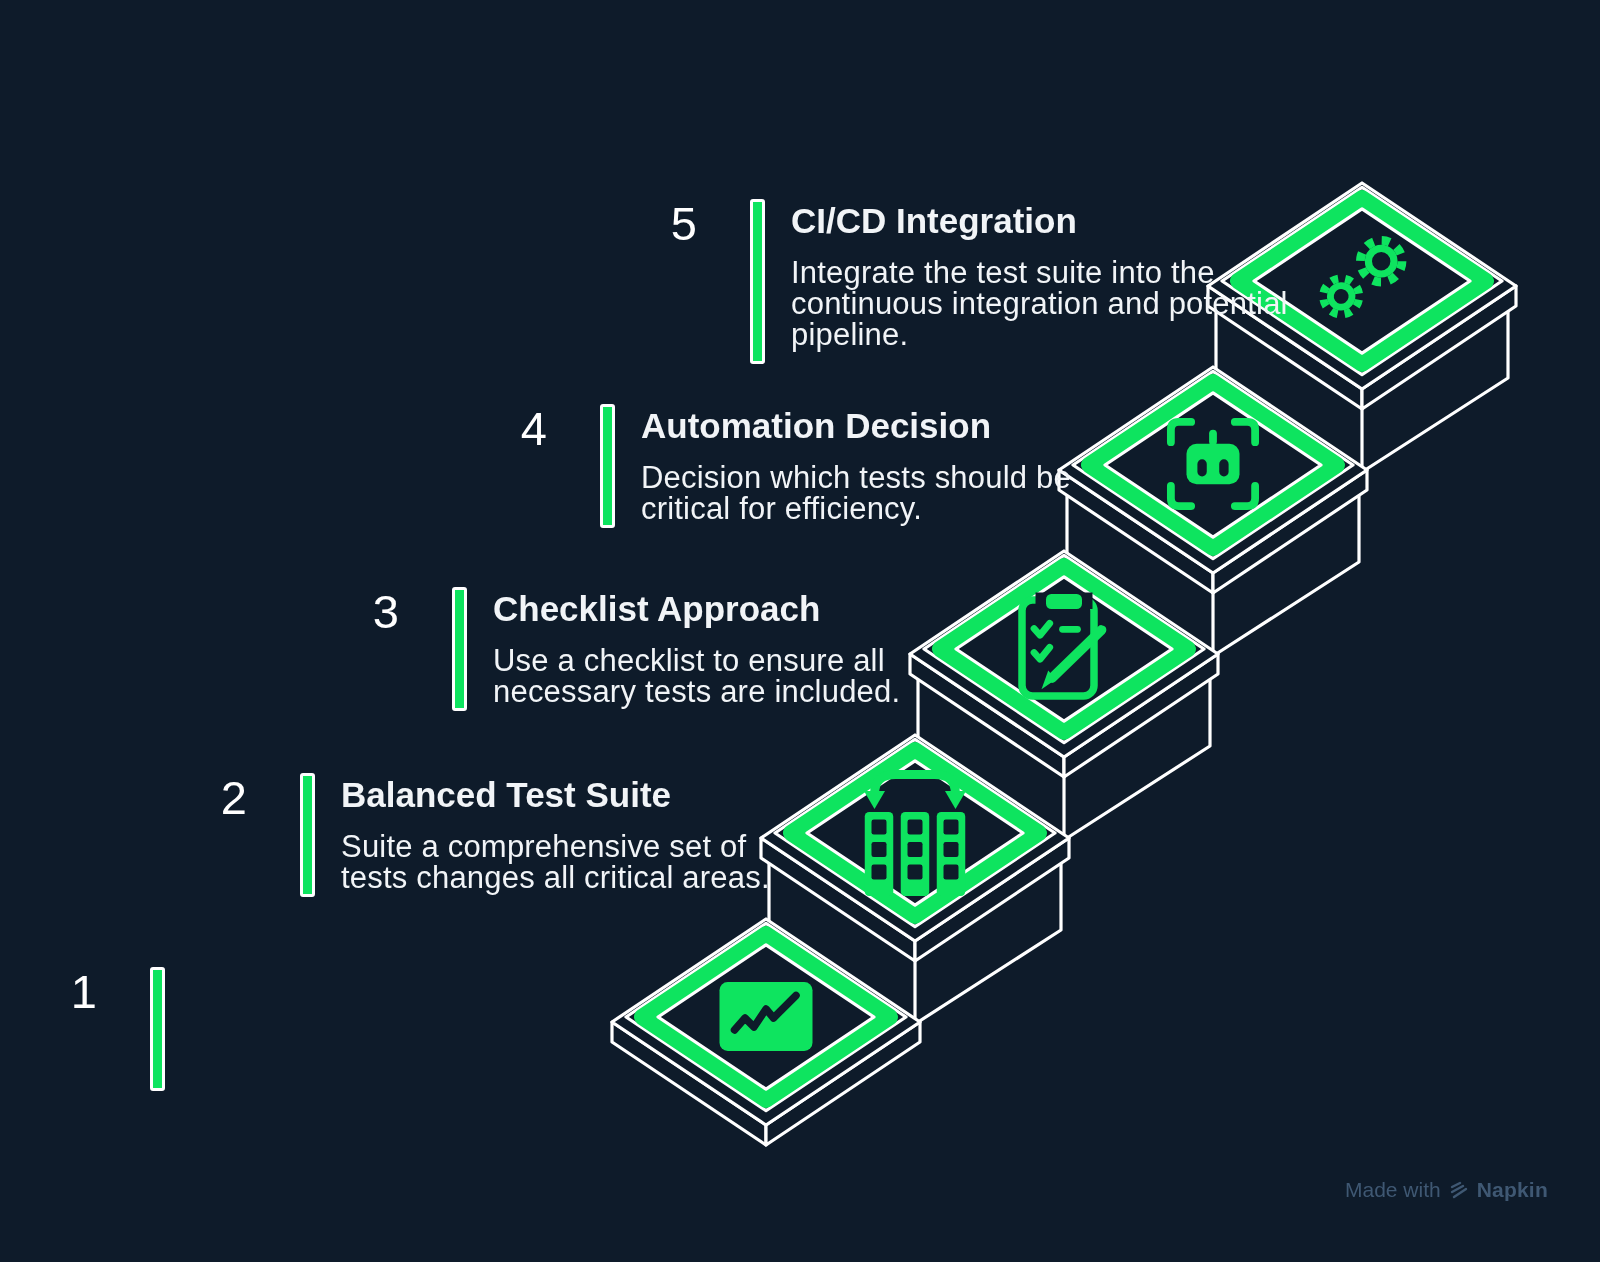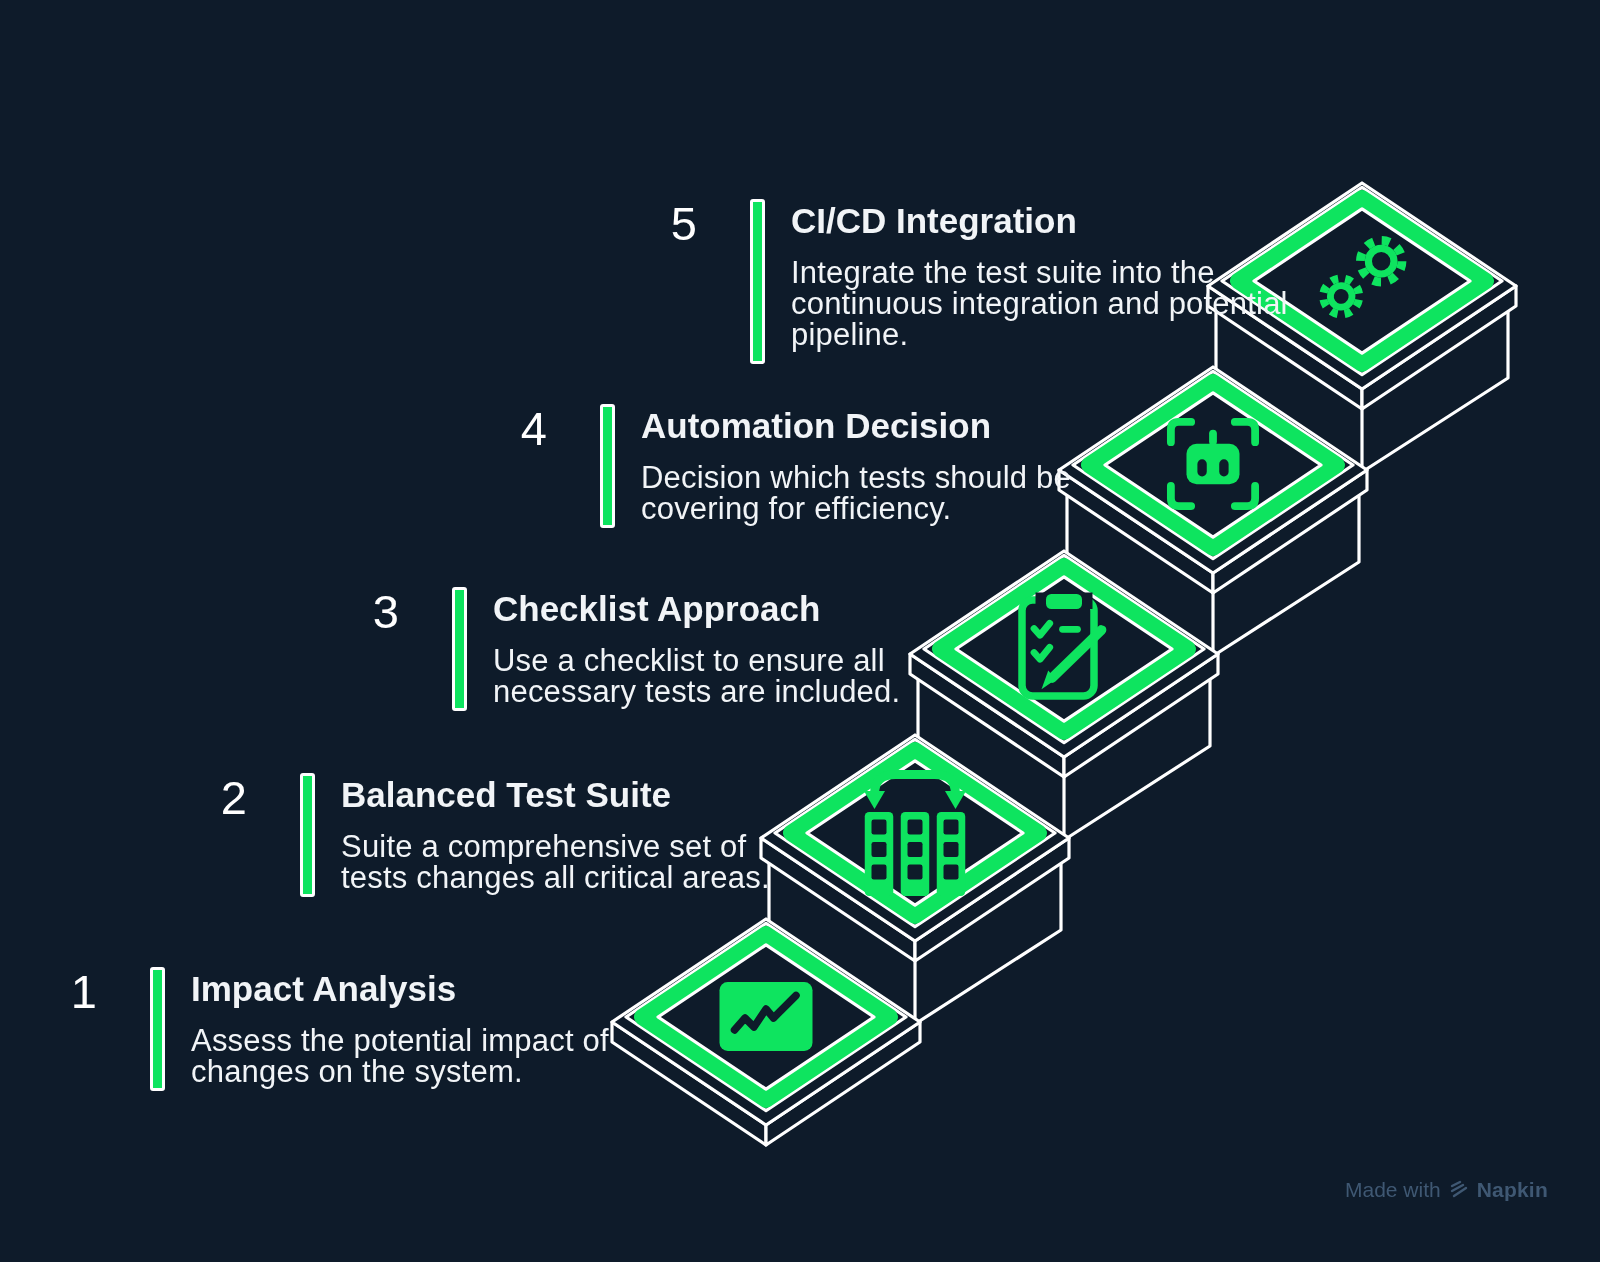--- a/index.html
+++ b/index.html
@@ -35,21 +35,21 @@
     font-size:35px;font-weight:700;color:var(--text);
     white-space:nowrap;line-height:1.2;
   }
   .desc{margin-top:15px;}
   .desc div{
     font-size:31px;font-weight:400;color:var(--text);
     line-height:31px;white-space:nowrap;letter-spacing:0.2px;
   }
   .watermark{
     position:absolute;left:1345px;top:1178px;
-    display:flex;gap:7px;
+    display:flex;align-items:center;gap:7px;
     color:var(--wm);font-size:21px;font-weight:400;
   }
   .watermark .brand{font-weight:700;letter-spacing:0.2px;}
 </style>
 </head>
 <body>
 
 <svg id="stairs" width="1600" height="1262" viewBox="0 0 1600 1262">
   <defs>
 
@@ -189,21 +189,21 @@
   </div>
 </div>
 
 <div class="step" style="left:487px;top:404px;">
   <div class="num">4</div>
   <div class="bar" style="height:118px;"></div>
   <div class="txt">
     <div class="title">Automation Decision</div>
     <div class="desc">
       <div>Decision which tests should be</div>
-      <div>covering for efficiency.</div>
+      <div>critical for efficiency.</div>
     </div>
   </div>
 </div>
 
 <div class="step" style="left:339px;top:587px;">
   <div class="num">3</div>
   <div class="bar" style="height:118px;"></div>
   <div class="txt">
     <div class="title">Checklist Approach</div>
     <div class="desc">
@@ -221,27 +221,20 @@
     <div class="desc">
       <div>Suite a comprehensive set of</div>
       <div>tests changes all critical areas.</div>
     </div>
   </div>
 </div>
 
 <div class="step" style="left:37px;top:967px;">
   <div class="num">1</div>
   <div class="bar" style="height:118px;"></div>
-  <div class="txt">
-    <div class="title">Impact Analysis</div>
-    <div class="desc">
-      <div>Assess the potential impact of</div>
-      <div>changes on the system.</div>
-    </div>
-  </div>
 </div>
 
 <div class="watermark">
   <span>Made with</span>
   <svg width="22" height="22" viewBox="0 0 22 22">
     <path d="M4 8 L12 4" stroke="#3f5873" stroke-width="2.4" stroke-linecap="round" fill="none"></path>
     <path d="M4 13 L15 7" stroke="#3f5873" stroke-width="2.4" stroke-linecap="round" fill="none"></path>
     <path d="M6 18 L18 10" stroke="#3f5873" stroke-width="2.4" stroke-linecap="round" fill="none"></path>
   </svg>
   <span class="brand">Napkin</span>

